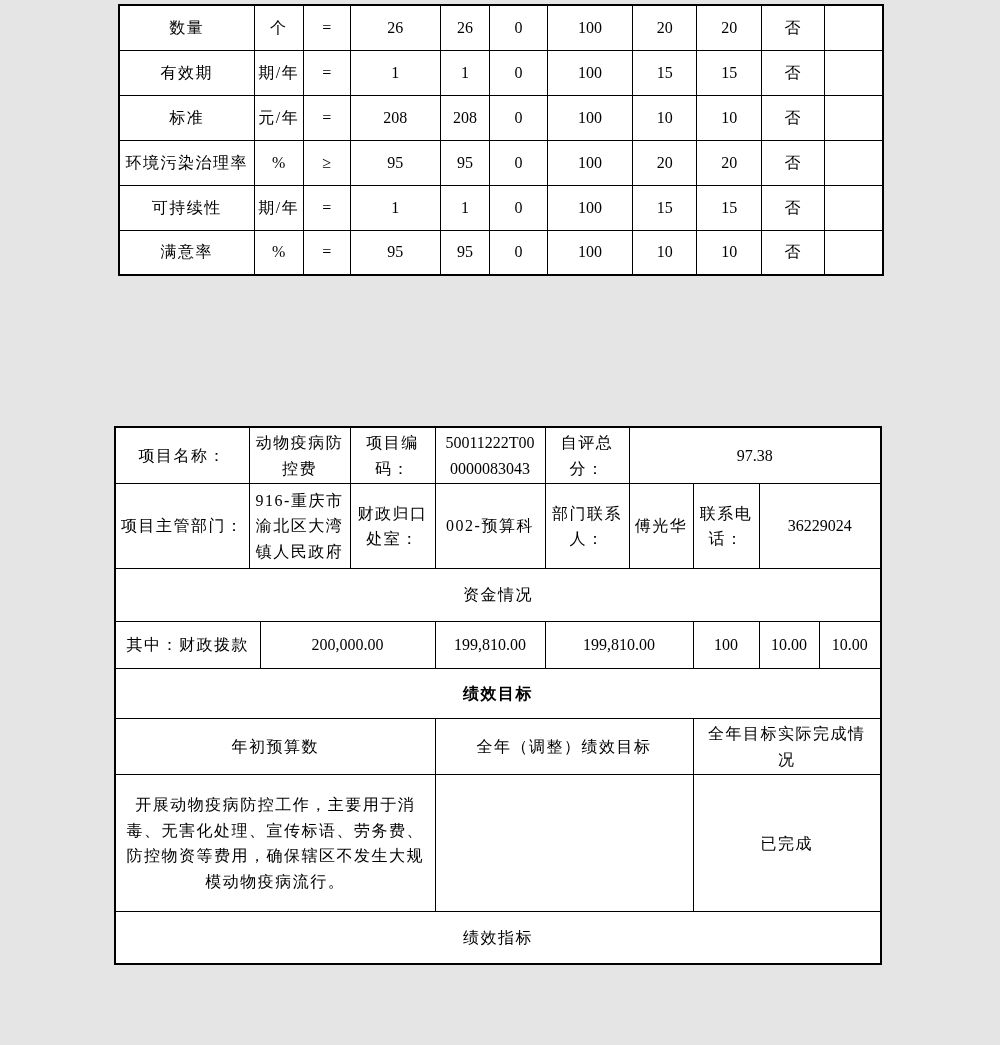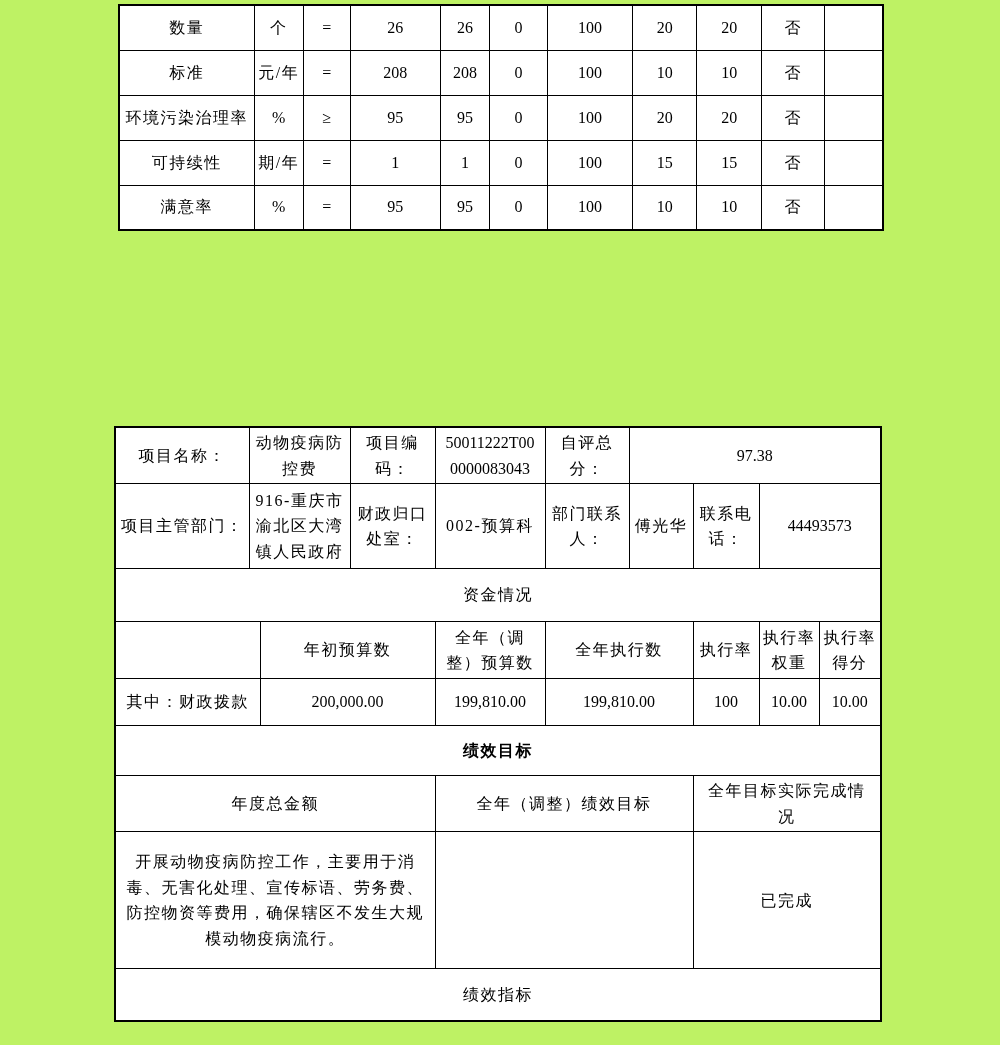--- a/index.html
+++ b/index.html
@@ -1,17 +1,17 @@
 <!DOCTYPE html>
 <html><head>
 <meta charset="utf-8">
 <style>
   html,body { margin:0; padding:0; background:#ffffff; }
   .page {
-    position:relative; width:1000px; height:1045px; background:#bef264;
+    position:relative; width:1000px; height:1045px; background:#e5e5e5;
     color:#000; font-family:"Liberation Serif","DejaVu Serif",serif;
     overflow:hidden;
   }
   table.doc-table {
     position:absolute; border-collapse:collapse; table-layout:fixed;
     background:#ffffff; border:2px solid #000;
   }
   table.doc-table td {
     border:1px solid #000; text-align:center; vertical-align:middle;
     font-size:16px; line-height:1.6; padding:2px 3px;
@@ -49,20 +49,33 @@
         <tr style="height: 45px;">
           <td class="cjk">数量</td>
           <td class="cjk">个</td>
           <td>=</td>
           <td>26</td>
           <td>26</td>
           <td>0</td>
           <td>100</td>
           <td>20</td>
           <td>20</td>
+          <td class="cjk">否</td>
+          <td></td>
+        </tr>
+        <tr style="height: 45px;">
+          <td class="cjk">有效期</td>
+          <td class="cjk">期/年</td>
+          <td>=</td>
+          <td>1</td>
+          <td>1</td>
+          <td>0</td>
+          <td>100</td>
+          <td>15</td>
+          <td>15</td>
           <td class="cjk">否</td>
           <td></td>
         </tr>
         <tr style="height: 45px;">
           <td class="cjk">标准</td>
           <td class="cjk">元/年</td>
           <td>=</td>
           <td>208</td>
           <td>208</td>
           <td>0</td>
@@ -147,51 +160,39 @@
 渝北区大湾
 镇人民政府</td>
           <td class="cjk">财政归口
 处室：</td>
           <td class="cjk">002-预算科</td>
           <td class="cjk">部门联系
 人：</td>
           <td class="cjk">傅光华</td>
           <td class="cjk">联系电
 话：</td>
-          <td colspan="2">44493573</td>
+          <td colspan="2">36229024</td>
         </tr>
         <tr style="height: 53px;">
           <td colspan="10" class="cjk">资金情况</td>
-        </tr>
-        <tr style="height: 57px;">
-          <td colspan="2"></td>
-          <td colspan="2" class="cjk">年初预算数</td>
-          <td class="cjk">全年（调
-整）预算数</td>
-          <td colspan="2" class="cjk">全年执行数</td>
-          <td class="cjk">执行率</td>
-          <td class="cjk">执行率
-权重</td>
-          <td class="cjk">执行率
-得分</td>
         </tr>
         <tr style="height: 47px;">
           <td colspan="2" class="cjk">其中：财政拨款</td>
           <td colspan="2">200,000.00</td>
           <td>199,810.00</td>
           <td colspan="2">199,810.00</td>
           <td>100</td>
           <td>10.00</td>
           <td>10.00</td>
         </tr>
         <tr style="height: 50px; font-weight: bold;">
           <td colspan="10" class="cjk">绩效目标</td>
         </tr>
         <tr style="height: 56px;">
-          <td colspan="4" class="cjk">年度总金额</td>
+          <td colspan="4" class="cjk">年初预算数</td>
           <td colspan="3" class="cjk">全年（调整）绩效目标</td>
           <td colspan="3" class="cjk">全年目标实际完成情
 况</td>
         </tr>
         <tr style="height: 137px;">
           <td colspan="4" class="cjk">开展动物疫病防控工作，主要用于消
 毒、无害化处理、宣传标语、劳务费、
 防控物资等费用，确保辖区不发生大规
 模动物疫病流行。</td>
           <td colspan="3"></td>

